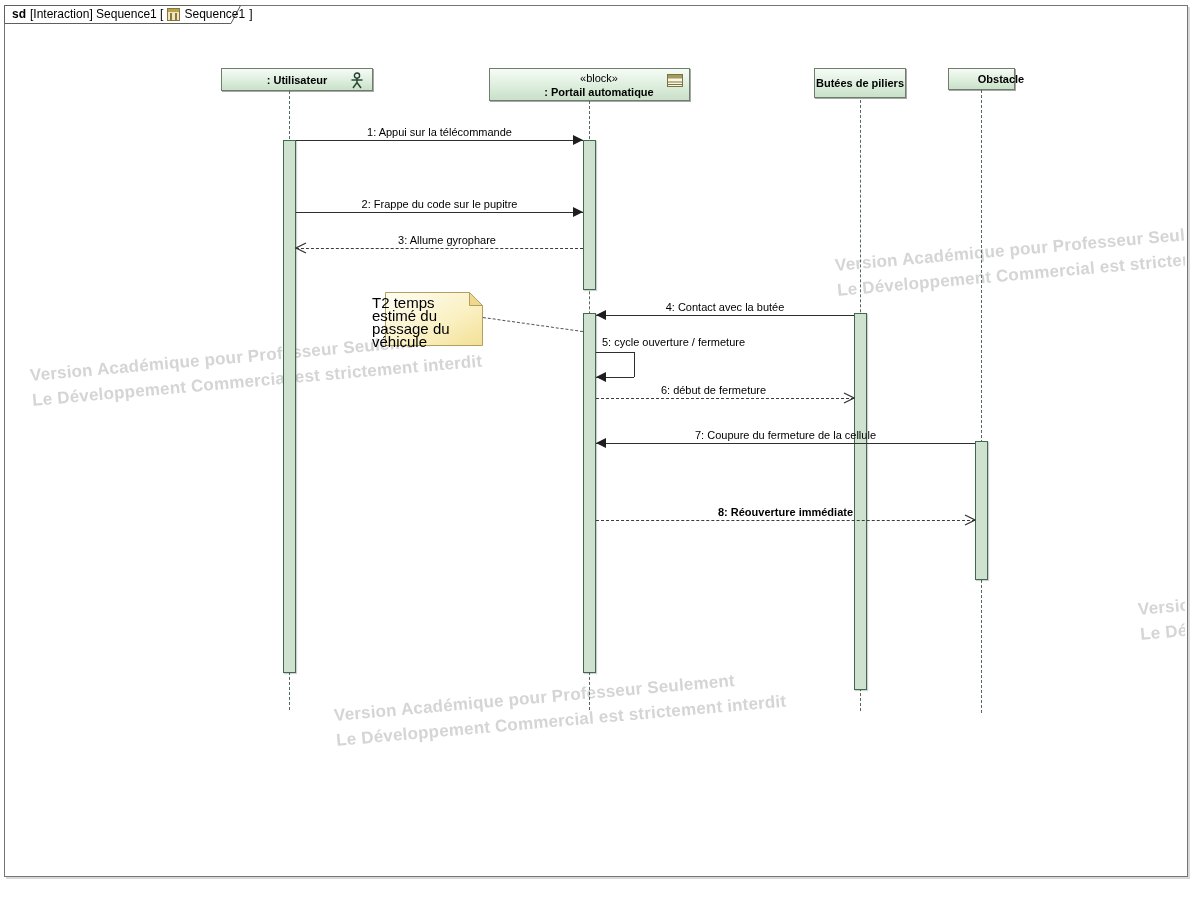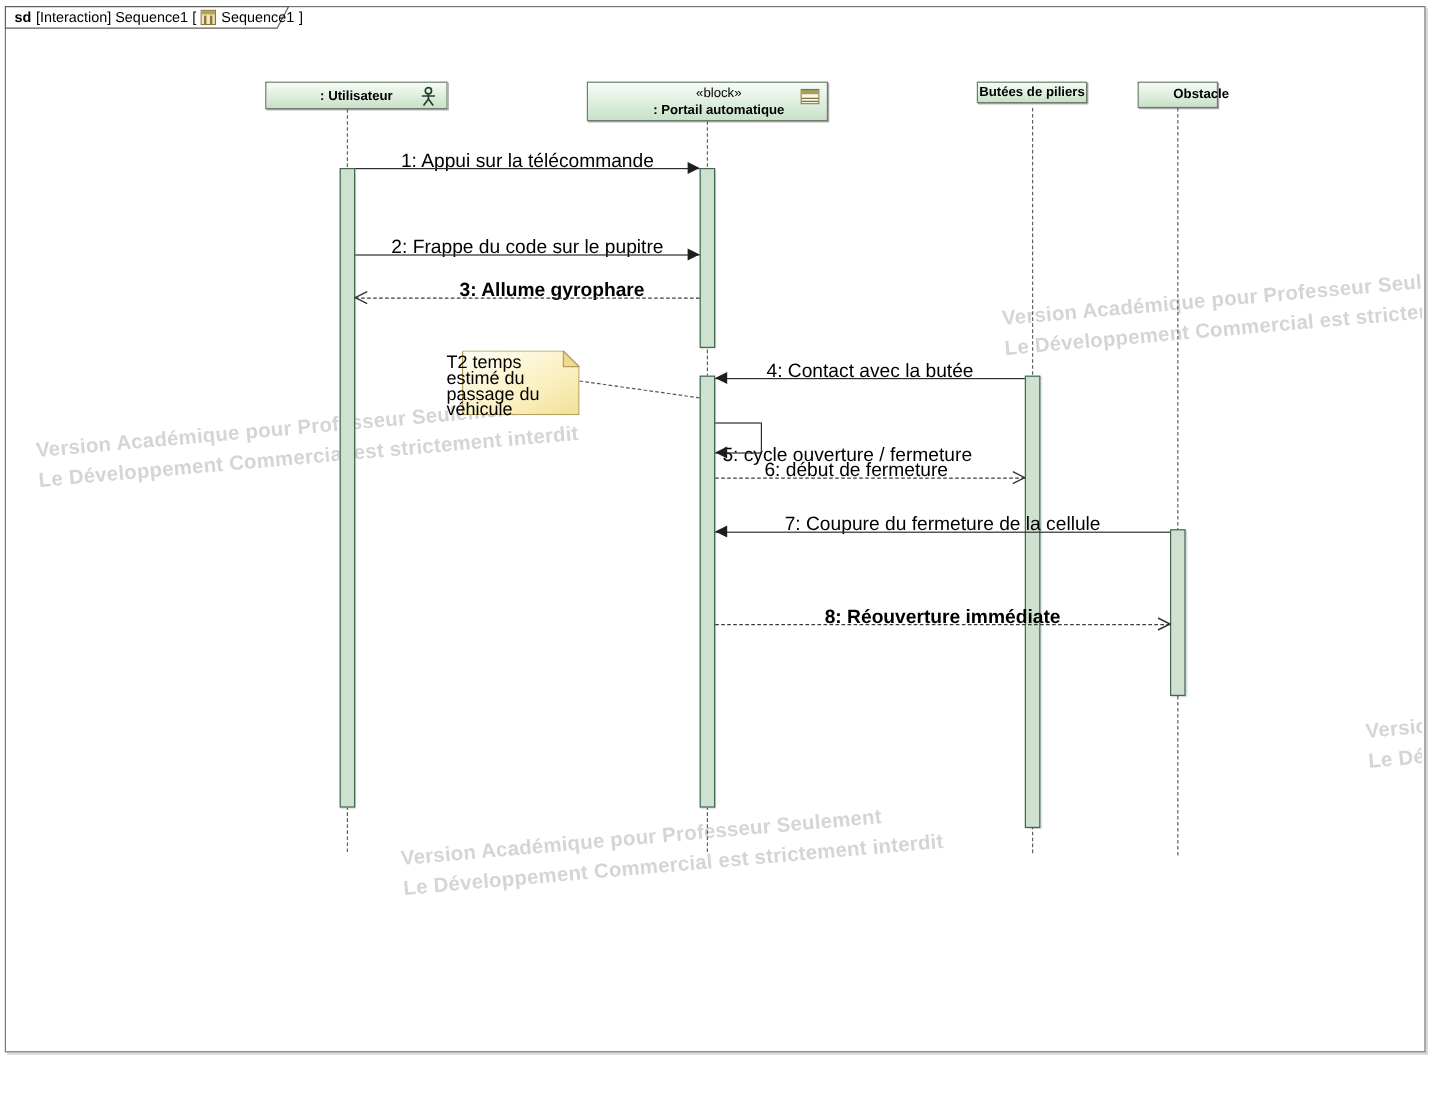--- a/index.html
+++ b/index.html
@@ -31,21 +31,21 @@
   .ll-col{flex-direction:column;line-height:14px;padding-left:19px;}
 
   
   .life{position:absolute;width:0;border-left:1px dashed #54685e;z-index:1;}
 
   
   .act{position:absolute;width:13px;box-sizing:border-box;background:#cfe2cf;
        border:1px solid #3f6a50;box-shadow:1px 1px 1px rgba(0,0,0,.18);z-index:2;}
 
   
-  .mlab{position:absolute;font-size:16px;white-space:nowrap;z-index:3;text-align:center;}
+  .mlab{position:absolute;font-size:11px;white-space:nowrap;z-index:3;text-align:center;}
   .lin{position:absolute;height:0;z-index:3;}
   .sol{border-top:1px solid #2e2e2e;}
   .dsh{border-top:1px dashed #3c3c3c;}
   .vln{position:absolute;width:0;border-left:1px solid #2e2e2e;z-index:3;}
   .tri-r{position:absolute;width:0;height:0;border:5px solid transparent;
          border-left:10px solid #1e1e1e;border-right:0;z-index:4;}
   .tri-l{position:absolute;width:0;height:0;border:5px solid transparent;
          border-right:10px solid #1e1e1e;border-left:0;z-index:4;}
   .arro{position:absolute;width:12px;height:12px;z-index:4;}
 
@@ -115,21 +115,21 @@
   <span class="stereo">«block»</span>
   <span>: Portail automatique</span>
   <svg width="16" height="13" style="position:absolute;right:6px;top:5px;">
     <rect x="0.5" y="0.5" width="15" height="12" fill="#fbf7e4" stroke="#7c7440"></rect>
     <rect x="1" y="1" width="14" height="3.5" fill="#a39c60"></rect>
     <line x1="1" y1="8" x2="15" y2="8" stroke="#7c7440"></line>
     <line x1="1" y1="10.5" x2="15" y2="10.5" stroke="#7c7440"></line>
   </svg>
 </div>
 
-<div class="ll-head" style="left:814px;top:68px;width:92px;height:18px;">
+<div class="ll-head" style="left:814px;top:68px;width:92px;height:30px;">
   <span>Butées de piliers</span>
 </div>
 
 <div class="ll-head" style="left:948px;top:68px;width:67px;height:22px;padding-left:39px;">
   <span>Obstacle</span>
 </div>
 
 <div class="life" style="left:289px;top:91px;height:619px;"></div>
 <div class="life" style="left:589px;top:101px;height:609px;"></div>
 <div class="life" style="left:860px;top:90px;height:621px;"></div>
@@ -142,31 +142,31 @@
 <div class="act" style="left:975px;top:441px;height:139px;"></div>
 
 <div class="mlab" style="left:296px;width:287px;top:126px;">1: Appui sur la télécommande</div>
 <div class="lin sol" style="left:296px;top:140px;width:287px;"></div>
 <div class="tri-r" style="left:573px;top:135px;"></div>
 
 <div class="mlab" style="left:296px;width:287px;top:198px;">2: Frappe du code sur le pupitre</div>
 <div class="lin sol" style="left:296px;top:212px;width:287px;"></div>
 <div class="tri-r" style="left:573px;top:207px;"></div>
 
-<div class="mlab" style="left:292px;width:336px;top:234px;font-weight:bold;">3: Allume gyrophare</div>
+<div class="mlab" style="left:279px;width:336px;top:234px;">3: Allume gyrophare</div>
 <div class="lin dsh" style="left:296px;top:248px;width:287px;"></div>
 <svg class="arro" style="left:295px;top:242px;">
   <path d="M11,1 L1,6 L11,11" fill="none" stroke="#333" stroke-width="1.2"></path>
 </svg>
 
 <div class="mlab" style="left:596px;width:258px;top:301px;">4: Contact avec la butée</div>
 <div class="lin sol" style="left:596px;top:315px;width:258px;"></div>
 <div class="tri-l" style="left:596px;top:310px;"></div>
 
-<div class="mlab" style="left:602px;top:336px;text-align:right;margin-top:35px;">5: cycle ouverture / fermeture</div>
+<div class="mlab" style="left:602px;top:336px;text-align:right;">5: cycle ouverture / fermeture</div>
 <div class="lin sol" style="left:596px;top:352px;width:38px;"></div>
 <div class="vln" style="left:634px;top:352px;height:25px;"></div>
 <div class="lin sol" style="left:596px;top:377px;width:38px;"></div>
 <div class="tri-l" style="left:596px;top:372px;"></div>
 
 <div class="mlab" style="left:564px;width:299px;top:384px;">6: début de fermeture</div>
 <div class="lin dsh" style="left:596px;top:398px;width:258px;"></div>
 <svg class="arro" style="left:843px;top:392px;">
   <path d="M1,1 L11,6 L1,11" fill="none" stroke="#333" stroke-width="1.2"></path>
 </svg>

